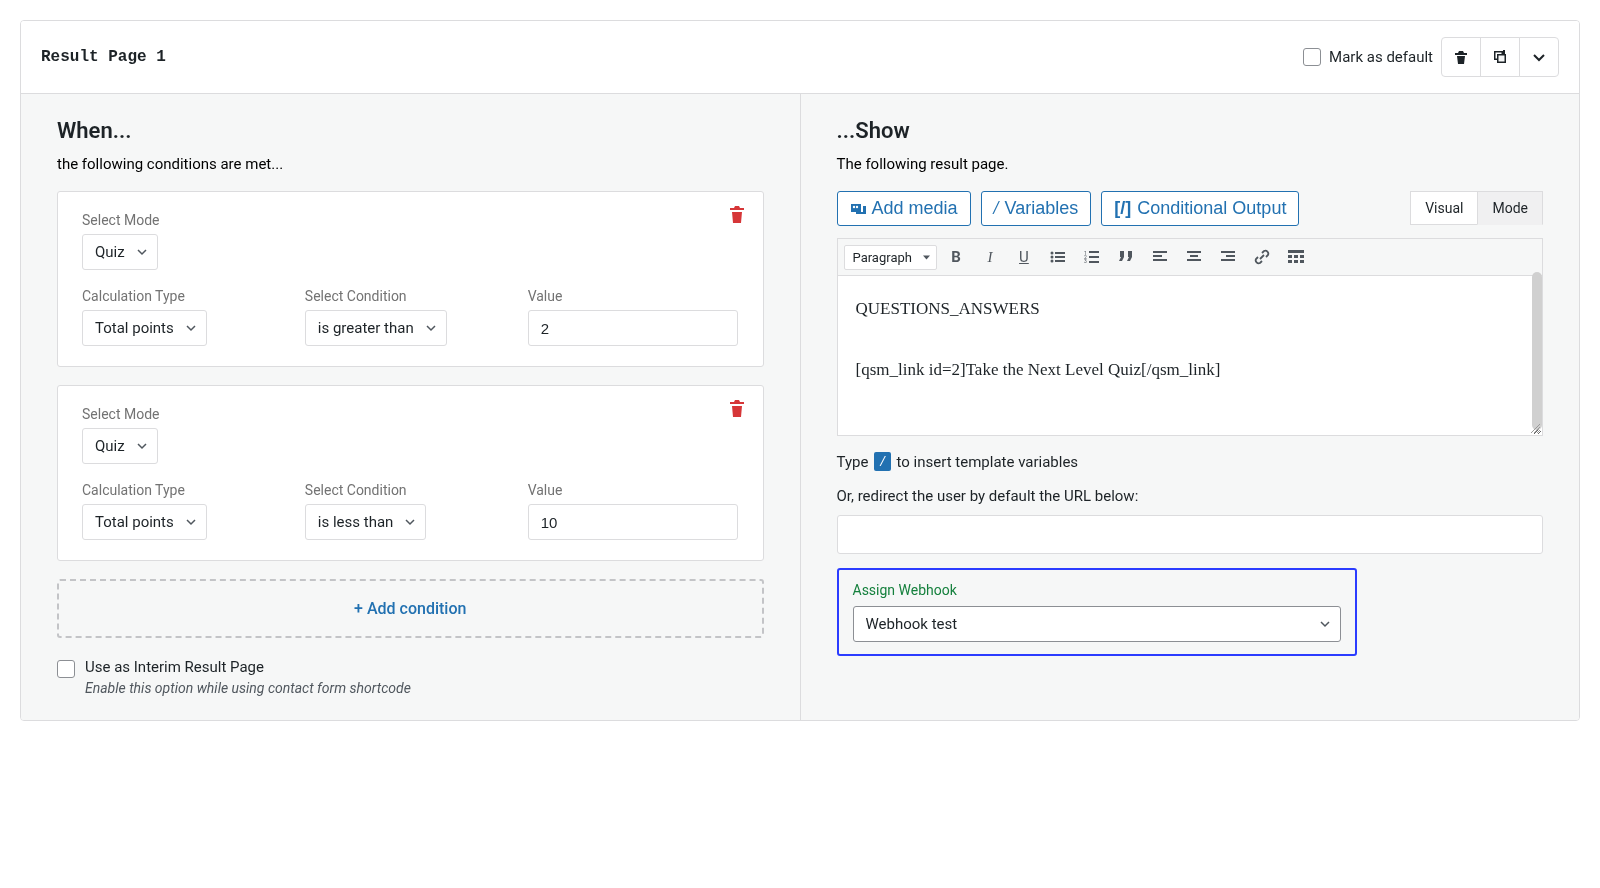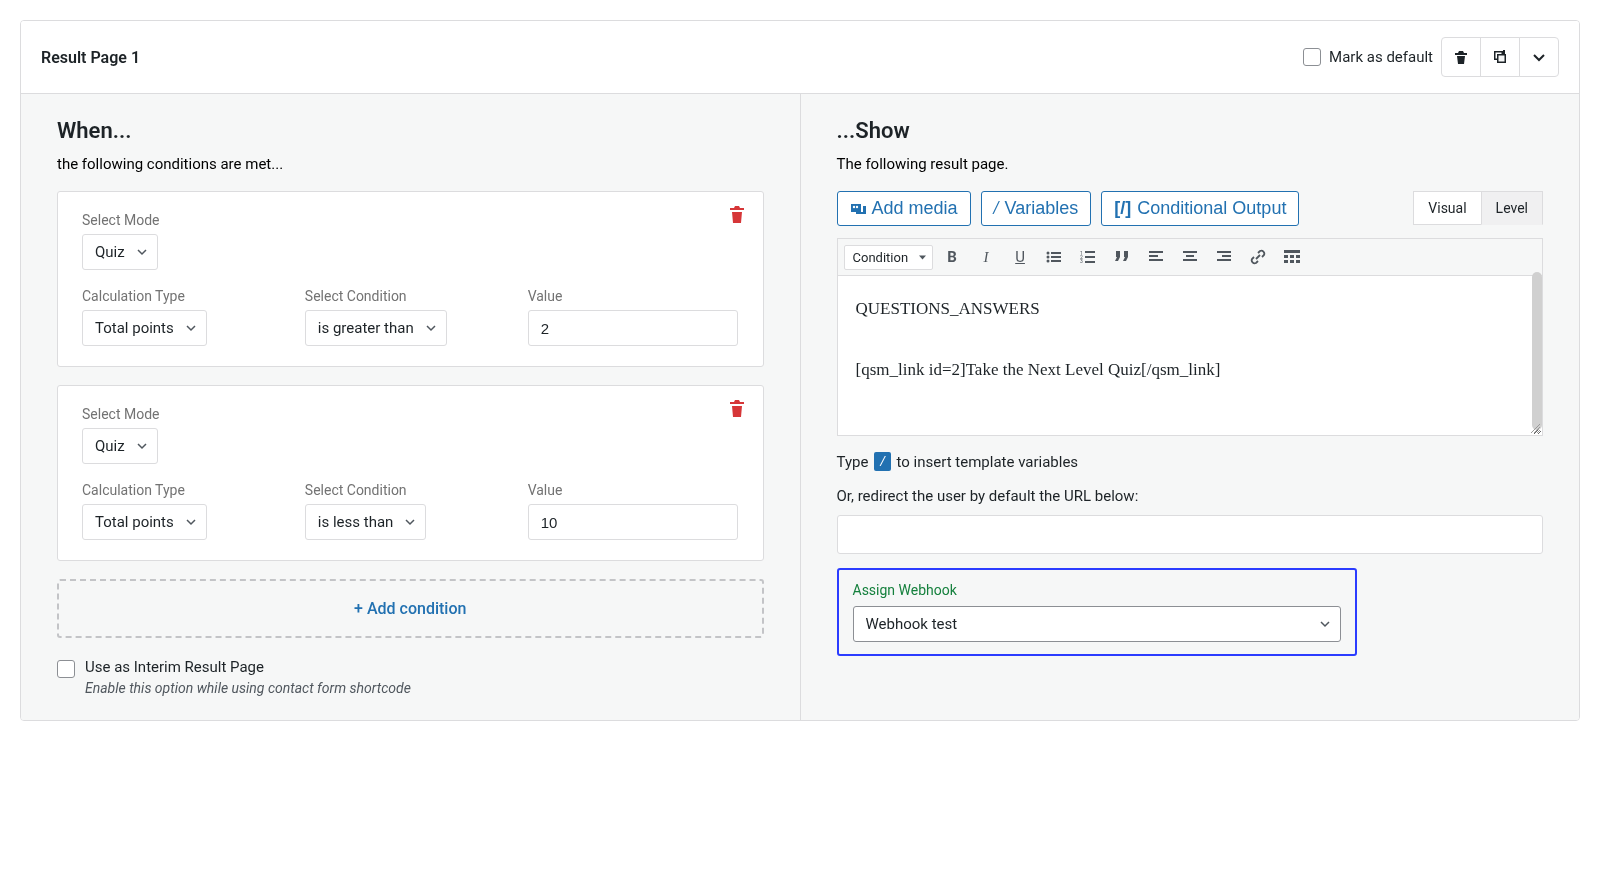--- a/index.html
+++ b/index.html
@@ -1,19 +1,19 @@
 <!DOCTYPE html>
 <html><head>
 <meta charset="utf-8">
 <style>
 * { box-sizing: border-box; margin: 0; padding: 0; }
 body { font-family: -apple-system, BlinkMacSystemFont, "Segoe UI", Roboto, sans-serif; background: #fff; padding: 20px; color: #1d2327; }
 .panel { border: 1px solid #dcdcde; border-radius: 4px; overflow: hidden; }
 .panel-header { display: flex; align-items: center; justify-content: space-between; padding: 16px 20px; border-bottom: 1px solid #dcdcde; background: #fff; }
-.panel-title { font-weight: 600; font-size: 16px; }
+.panel-title { font-weight: 600; font-size: 16px; font-family: Liberation Mono, monospace; }
 .header-right { display: flex; align-items: center; gap: 8px; }
 .mark-default { display: flex; align-items: center; gap: 8px; font-size: 15px; }
 .cbx { width: 18px; height: 18px; border: 1px solid #8c8f94; border-radius: 3px; background: #fff; }
 .icon-btn { width: 40px; height: 40px; border: 1px solid #dcdcde; background: #fff; border-radius: 4px; display: flex; align-items: center; justify-content: center; cursor: pointer; }
 .icon-btn-group { display: flex; }
 .icon-btn-group .icon-btn { border-radius: 0; margin-left: -1px; }
 .icon-btn-group .icon-btn:first-child { border-radius: 4px 0 0 4px; margin-left: 0; }
 .icon-btn-group .icon-btn:last-child { border-radius: 0 4px 4px 0; }
 .panel-body { display: flex; background: #f6f7f7; }
 .col { flex: 1; padding: 24px 36px; }
@@ -209,28 +209,28 @@
         <button class="media-btn">
           <span style="font-style:italic;font-family:serif;font-weight:700">/</span>
           <span>Variables</span>
         </button>
         <button class="media-btn">
           <span style="font-weight:700">[/]</span>
           <span>Conditional Output</span>
         </button>
         <div class="tabs">
           <div class="tab">Visual</div>
-          <div class="tab active">Level</div>
+          <div class="tab active">Mode</div>
         </div>
       </div>
 
       <div class="editor-container">
         <div class="editor-toolbar">
           <div class="select-wrap">
-            <div class="tb-select">Condition</div>
+            <div class="tb-select">Paragraph</div>
             <svg class="select-arrow" style="right:6px" width="9" height="9" viewBox="0 0 9 9">
                 <path fill="#50575e" d="M1 3h7L4.5 7z"></path>
               </svg>
           </div>
           <div class="tb-btn bold">B</div>
           <div class="tb-btn italic">I</div>
           <div class="tb-btn">
               <span style="text-decoration:underline">U</span>
             </div>
           <div class="tb-btn">

